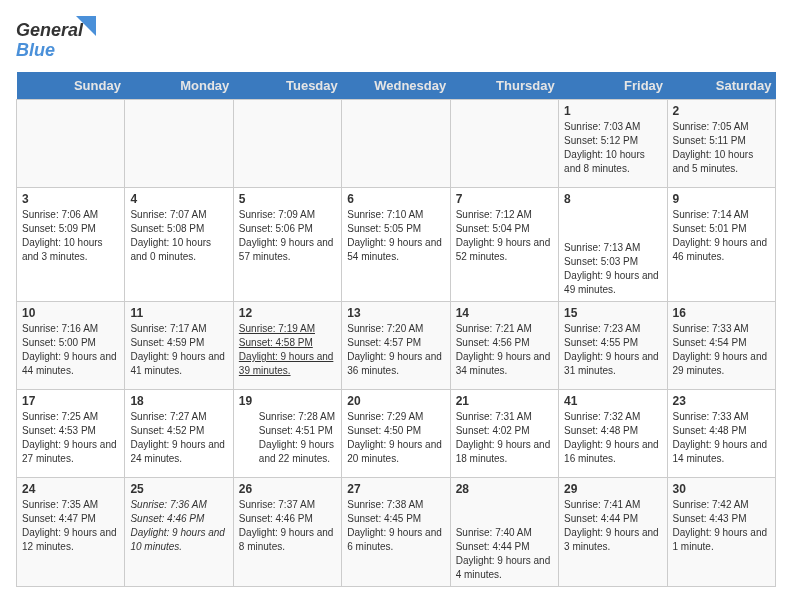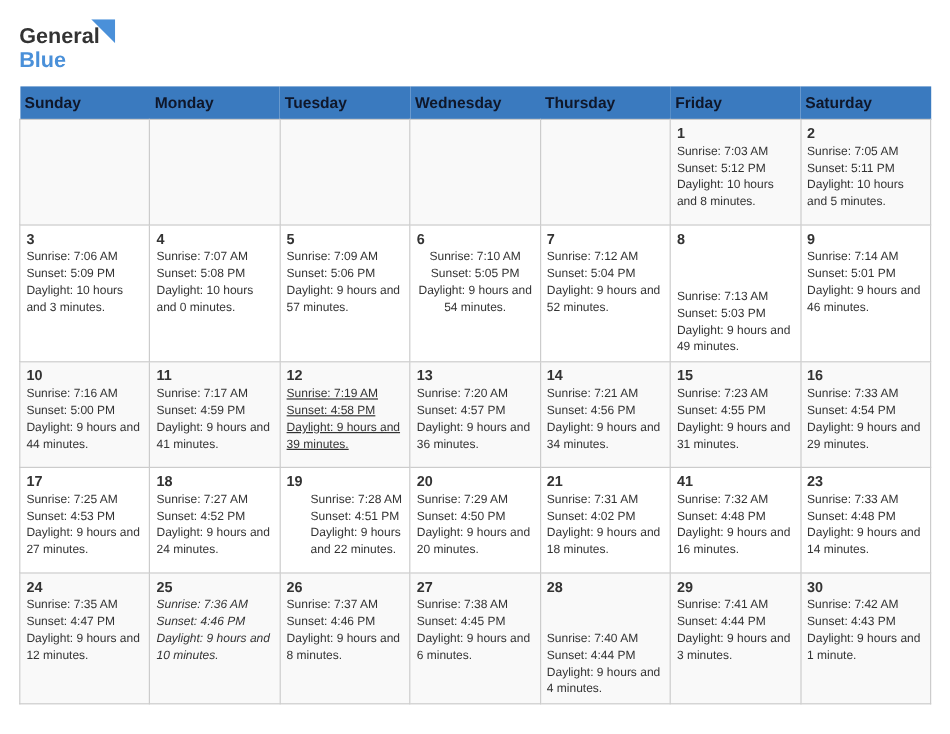--- a/index.html
+++ b/index.html
@@ -8,20 +8,21 @@
       background: #fff;
       width: 792px;
       min-height: 612px;
       padding: 16px;
     }
     .header-section {
       display: flex;
       justify-content: space-between;
       align-items: center;
       margin-bottom: 12px;
+      font-style: italic;
     }
     .logo {
       display: flex;
       align-items: center;
       gap: 4px;
     }
     .title-section {
       text-align: right;
     }
     .month-title {
@@ -34,22 +35,22 @@
       font-size: 16px;
       color: #555;
     }
     table {
       width: 100%;
       border-collapse: collapse;
       table-layout: fixed;
     }
     thead tr th {
       background-color: #3a7abf;
-      color: #0f172a;
-      text-align: left;
+      color: #e5e5e5;
+      text-align: right;
       padding: 6px 4px;
       font-size: 13px;
       font-weight: bold;
     }
     tbody tr td {
       border: 1px solid #ccc;
       vertical-align: top;
       padding: 4px 5px;
       font-size: 10px;
       color: #333;
@@ -136,21 +137,21 @@
 Daylight: 10 hours and 0 minutes.</div>
         </td>
         <td>
           <div class="day-number">5</div>
           <div class="day-info" style="white-space: pre-line;">Sunrise: 7:09 AM
 Sunset: 5:06 PM
 Daylight: 9 hours and 57 minutes.</div>
         </td>
         <td>
           <div class="day-number">6</div>
-          <div class="day-info" style="white-space: pre-line; text-align: center;">Sunrise: 7:10 AM
+          <div class="day-info" style="white-space: pre-line;">Sunrise: 7:10 AM
 Sunset: 5:05 PM
 Daylight: 9 hours and 54 minutes.</div>
         </td>
         <td>
           <div class="day-number">7</div>
           <div class="day-info" style="white-space: pre-line;">Sunrise: 7:12 AM
 Sunset: 5:04 PM
 Daylight: 9 hours and 52 minutes.</div>
         </td>
         <td>

